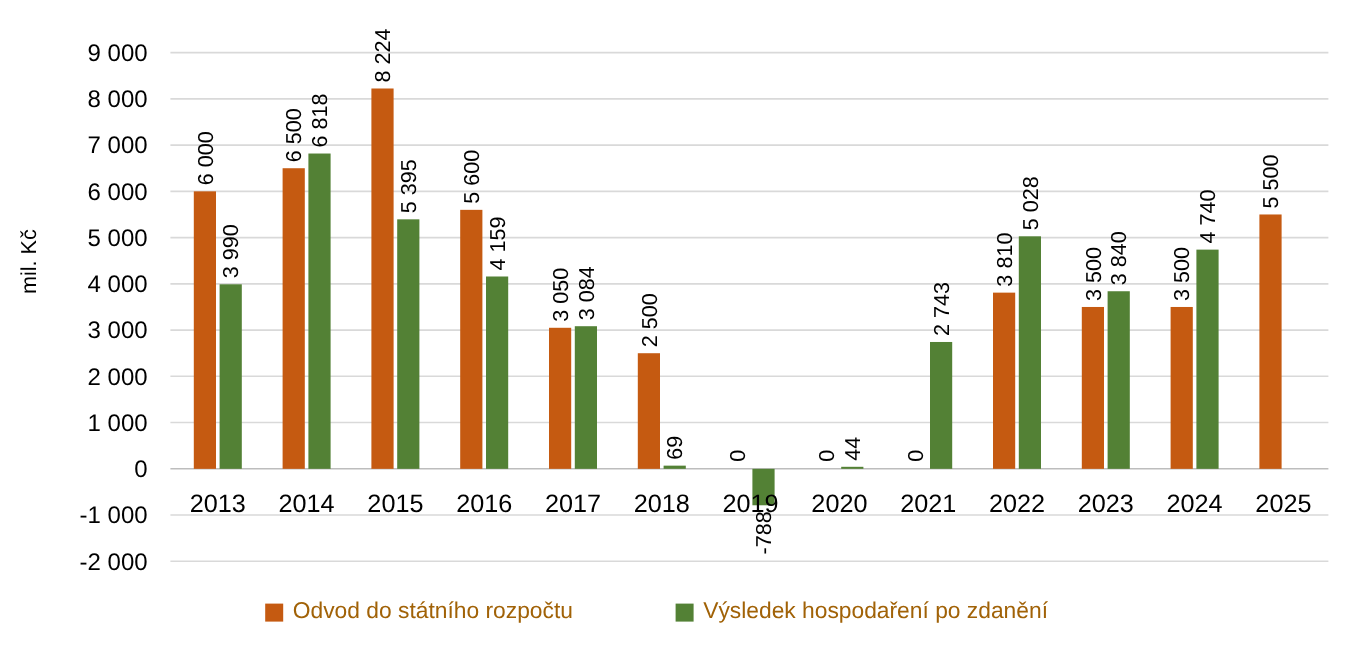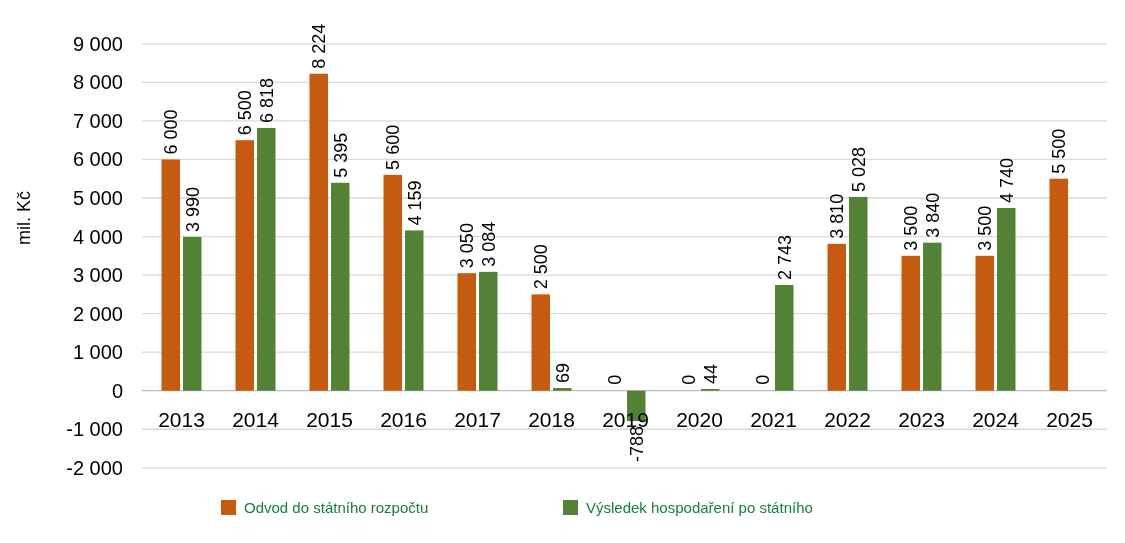--- a/index.html
+++ b/index.html
@@ -15,22 +15,22 @@
   svg#chart text {
     font-family: "Liberation Sans", sans-serif;
     fill: #000000;
   }
   .legend-item {
     position: absolute;
     top: 499px;
     display: flex;
     align-items: center;
     gap: 8px;
-    font-size: 15px;
-    color: #15803d;
+    font-size: 19px;
+    color: #a16207;
     white-space: nowrap;
   }
   .legend-item .swatch {
     display: inline-block;
     width: 15px;
     height: 15px;
     flex: 0 0 auto;
   }
   #legend-odvod { left: 221px; }
   #legend-vysledek { left: 563px; }
@@ -126,15 +126,15 @@
       <text x="995.5" y="427" text-anchor="middle" font-size="21">2024</text>
       <text x="1069.5" y="427" text-anchor="middle" font-size="21">2025</text>
     </svg>
 
   <div class="legend-item" id="legend-odvod">
     <span class="swatch" style="background: rgb(197, 90, 17);"></span>
     <span>Odvod do státního rozpočtu</span>
   </div>
   <div class="legend-item" id="legend-vysledek">
     <span class="swatch" style="background: rgb(83, 129, 53);"></span>
-    <span>Výsledek hospodaření po státního</span>
+    <span>Výsledek hospodaření po zdanění</span>
   </div>
 </div>
 
 </body></html>

